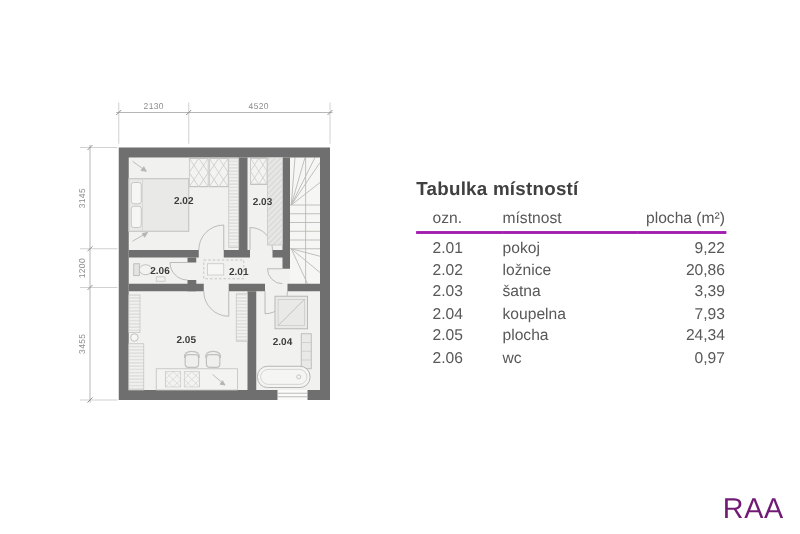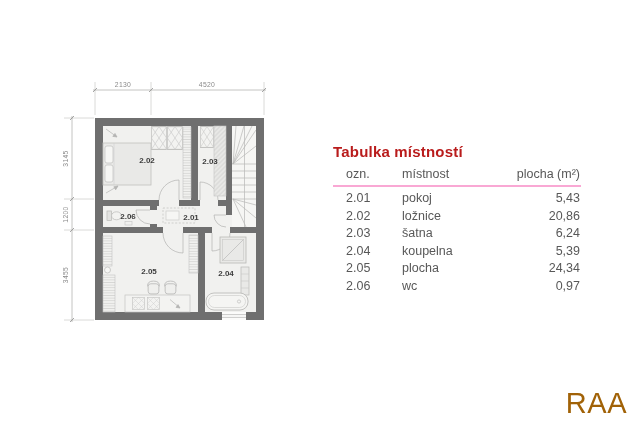--- a/index.html
+++ b/index.html
@@ -2,30 +2,30 @@
 <html><head>
 <meta charset="utf-8">
 <style>
   html,body{margin:0;padding:0;}
   body{
     width:640px;height:427px;position:relative;overflow:hidden;
     background:#ffffff;font-family:"Liberation Sans",sans-serif;
   }
   .plan-svg{position:absolute;left:50px;top:68px;width:240px;height:270px;}
   .room-table-wrap{position:absolute;left:333px;top:143px;width:247px;}
-  .table-title{margin:0 0 7px 0;font-size:15px;font-weight:bold;color:#b91c1c;letter-spacing:.2px;}
+  .table-title{margin:0 0 7px 0;font-size:15px;font-weight:bold;color:#404040;letter-spacing:.2px;}
   table.rooms{border-collapse:collapse;width:247px;font-size:12.5px;color:#585858;table-layout:fixed;}
-  table.rooms th{font-weight:normal;text-align:left;padding:0 0 4px 0;border-bottom:2px solid #f9a8d4;color:#585858;}
+  table.rooms th{font-weight:normal;text-align:left;padding:0 0 4px 0;border-bottom:2px solid #a21caf;color:#585858;}
   table.rooms td{padding:1.5px 0;line-height:14.5px;}
   tbody tr:first-child td{padding-top:4px;}
   .c-ozn{width:69px;padding-left:13px !important;box-sizing:border-box;}
   .c-mist{width:108px;margin-left:37px;}
   .c-plocha{width:70px;text-align:right !important;padding-right:1px !important;}
   .watermark{
-    position:absolute;right:13px;bottom:7px;font-size:29px;color:#a16207;
+    position:absolute;right:13px;bottom:7px;font-size:23px;color:#701a75;
     letter-spacing:.5px;font-weight:500;
   }
   .svgtxt{font-family:"Liberation Sans",sans-serif;}
 </style>
 </head>
 <body>
 
 <svg class="plan-svg" viewBox="0 0 240 270">
   <defs>
     <pattern id="hH" width="4" height="2.6" patternUnits="userSpaceOnUse">
@@ -174,36 +174,36 @@
       <tr>
         <th class="c-ozn">ozn.</th>
         <th class="c-mist">místnost</th>
         <th class="c-plocha">plocha (m²)</th>
       </tr>
     </thead>
     <tbody>
       <tr>
         <td class="c-ozn">2.01</td>
         <td class="c-mist">pokoj</td>
-        <td class="c-plocha">5,43</td>
+        <td class="c-plocha">9,22</td>
       </tr>
       <tr>
         <td class="c-ozn">2.02</td>
         <td class="c-mist">ložnice</td>
         <td class="c-plocha">20,86</td>
       </tr>
       <tr>
         <td class="c-ozn">2.03</td>
         <td class="c-mist">šatna</td>
-        <td class="c-plocha">6,24</td>
+        <td class="c-plocha">3,39</td>
       </tr>
       <tr>
         <td class="c-ozn">2.04</td>
         <td class="c-mist">koupelna</td>
-        <td class="c-plocha">5,39</td>
+        <td class="c-plocha">7,93</td>
       </tr>
       <tr>
         <td class="c-ozn">2.05</td>
         <td class="c-mist">plocha</td>
         <td class="c-plocha">24,34</td>
       </tr>
       <tr>
         <td class="c-ozn">2.06</td>
         <td class="c-mist">wc</td>
         <td class="c-plocha">0,97</td>

